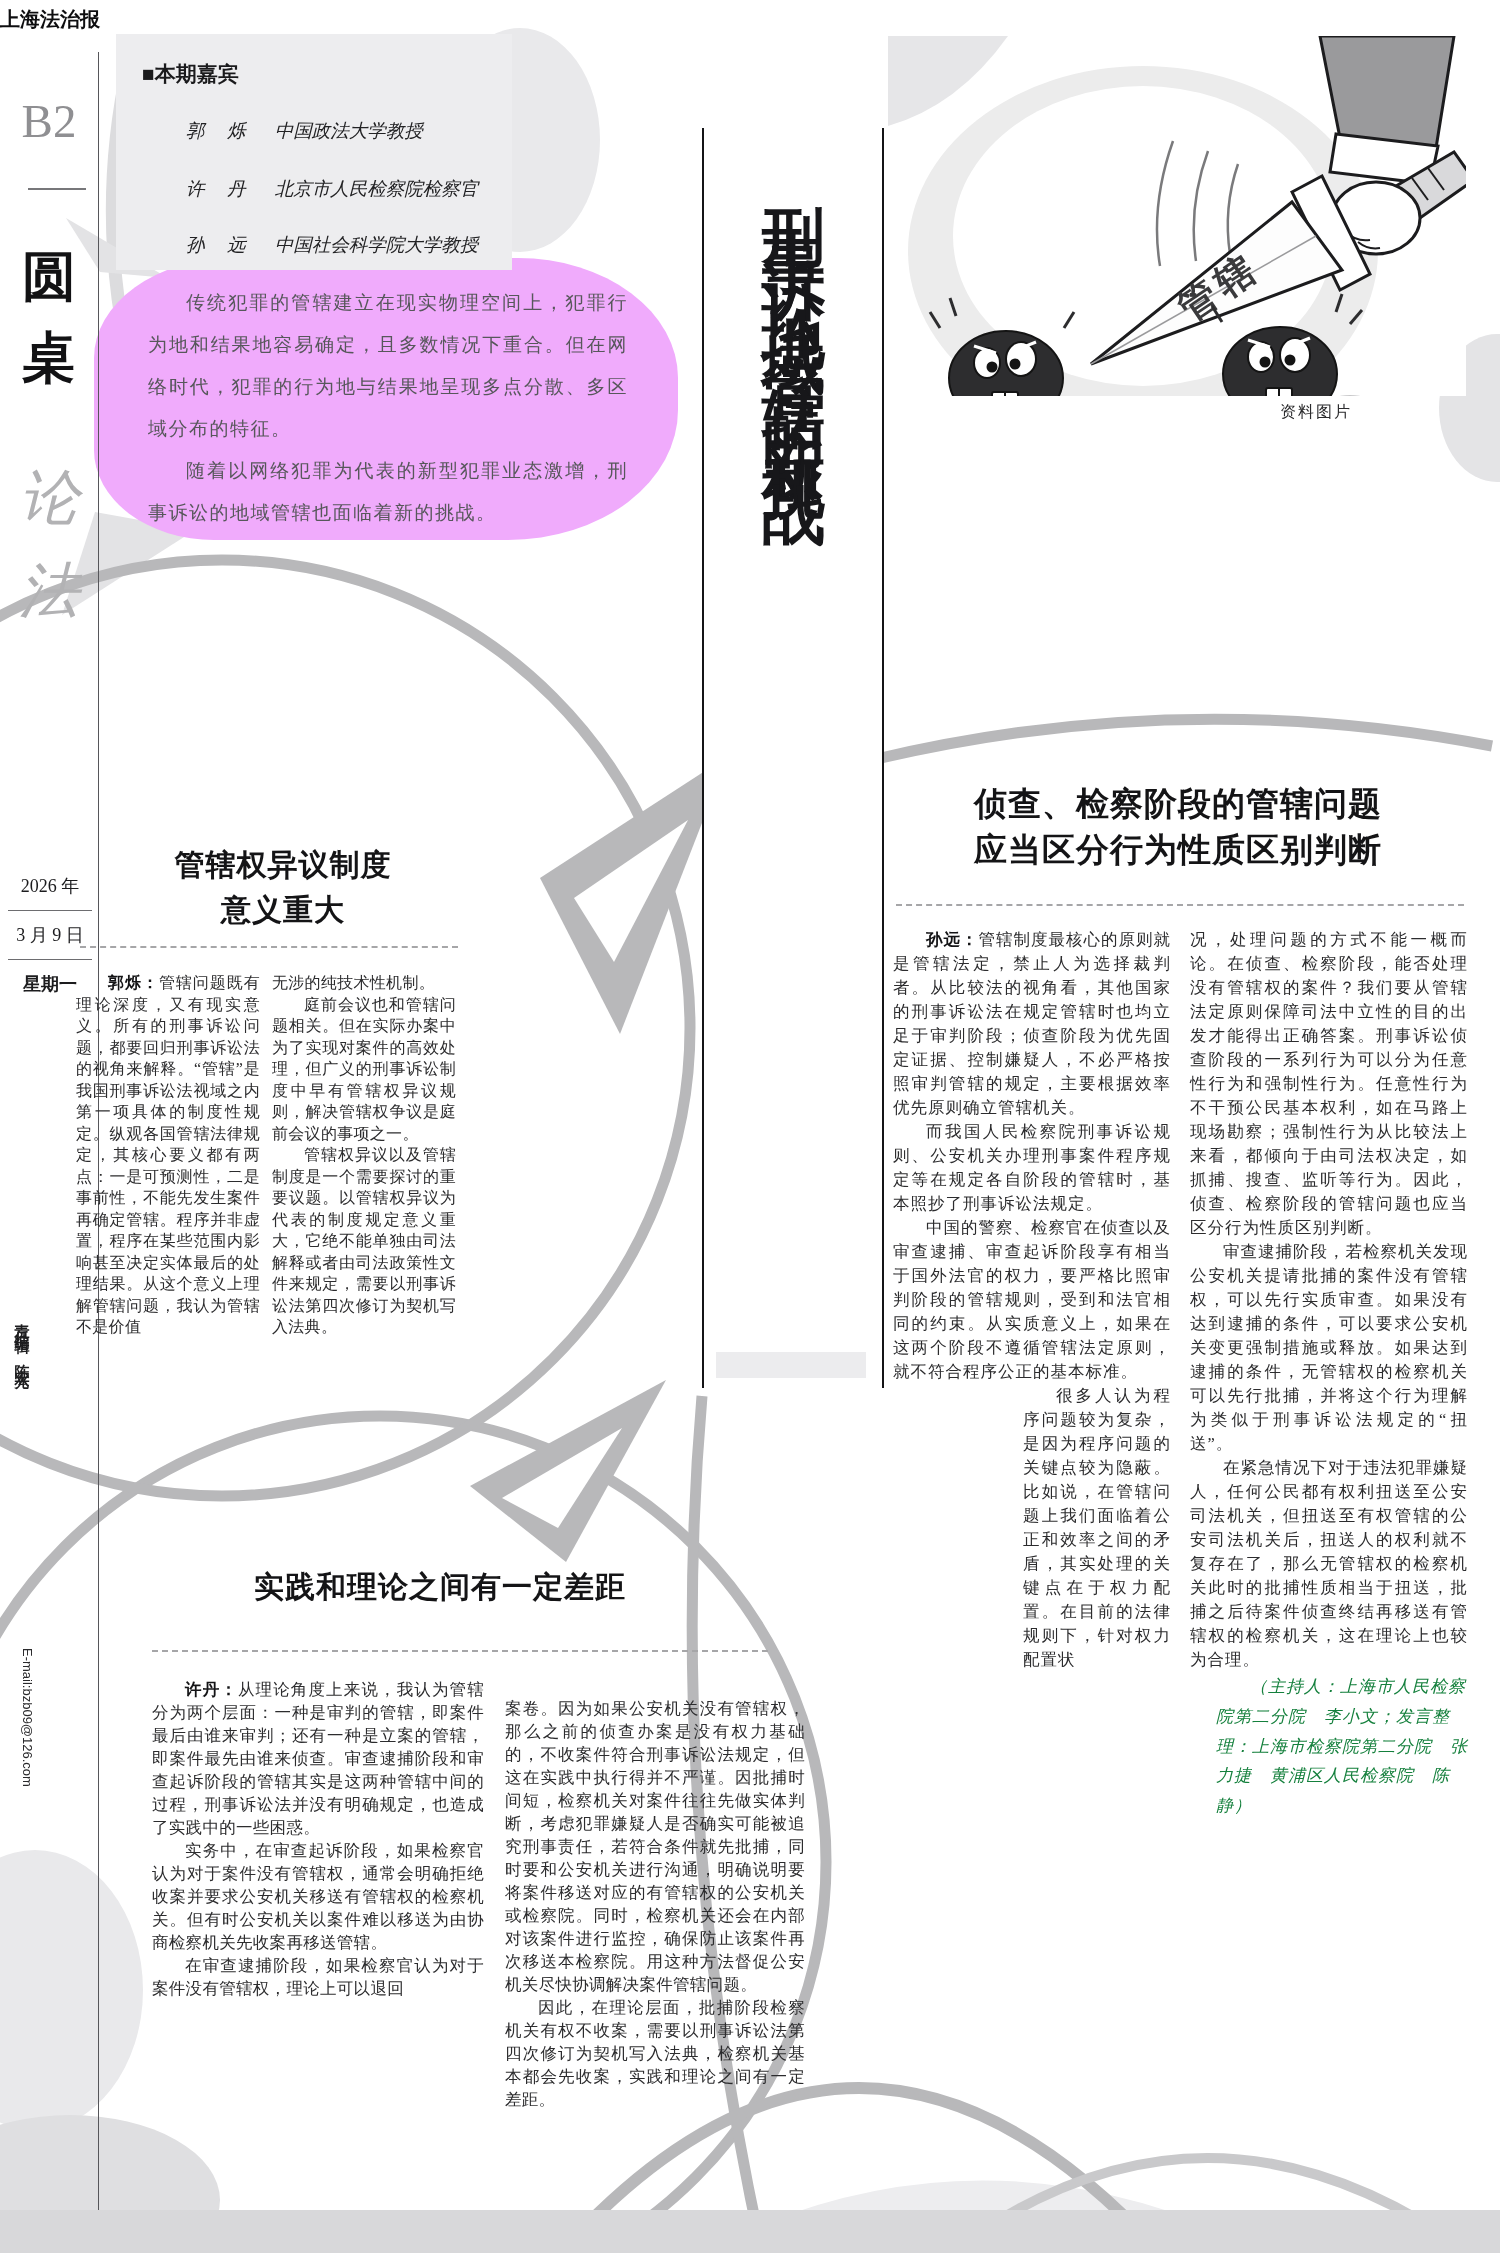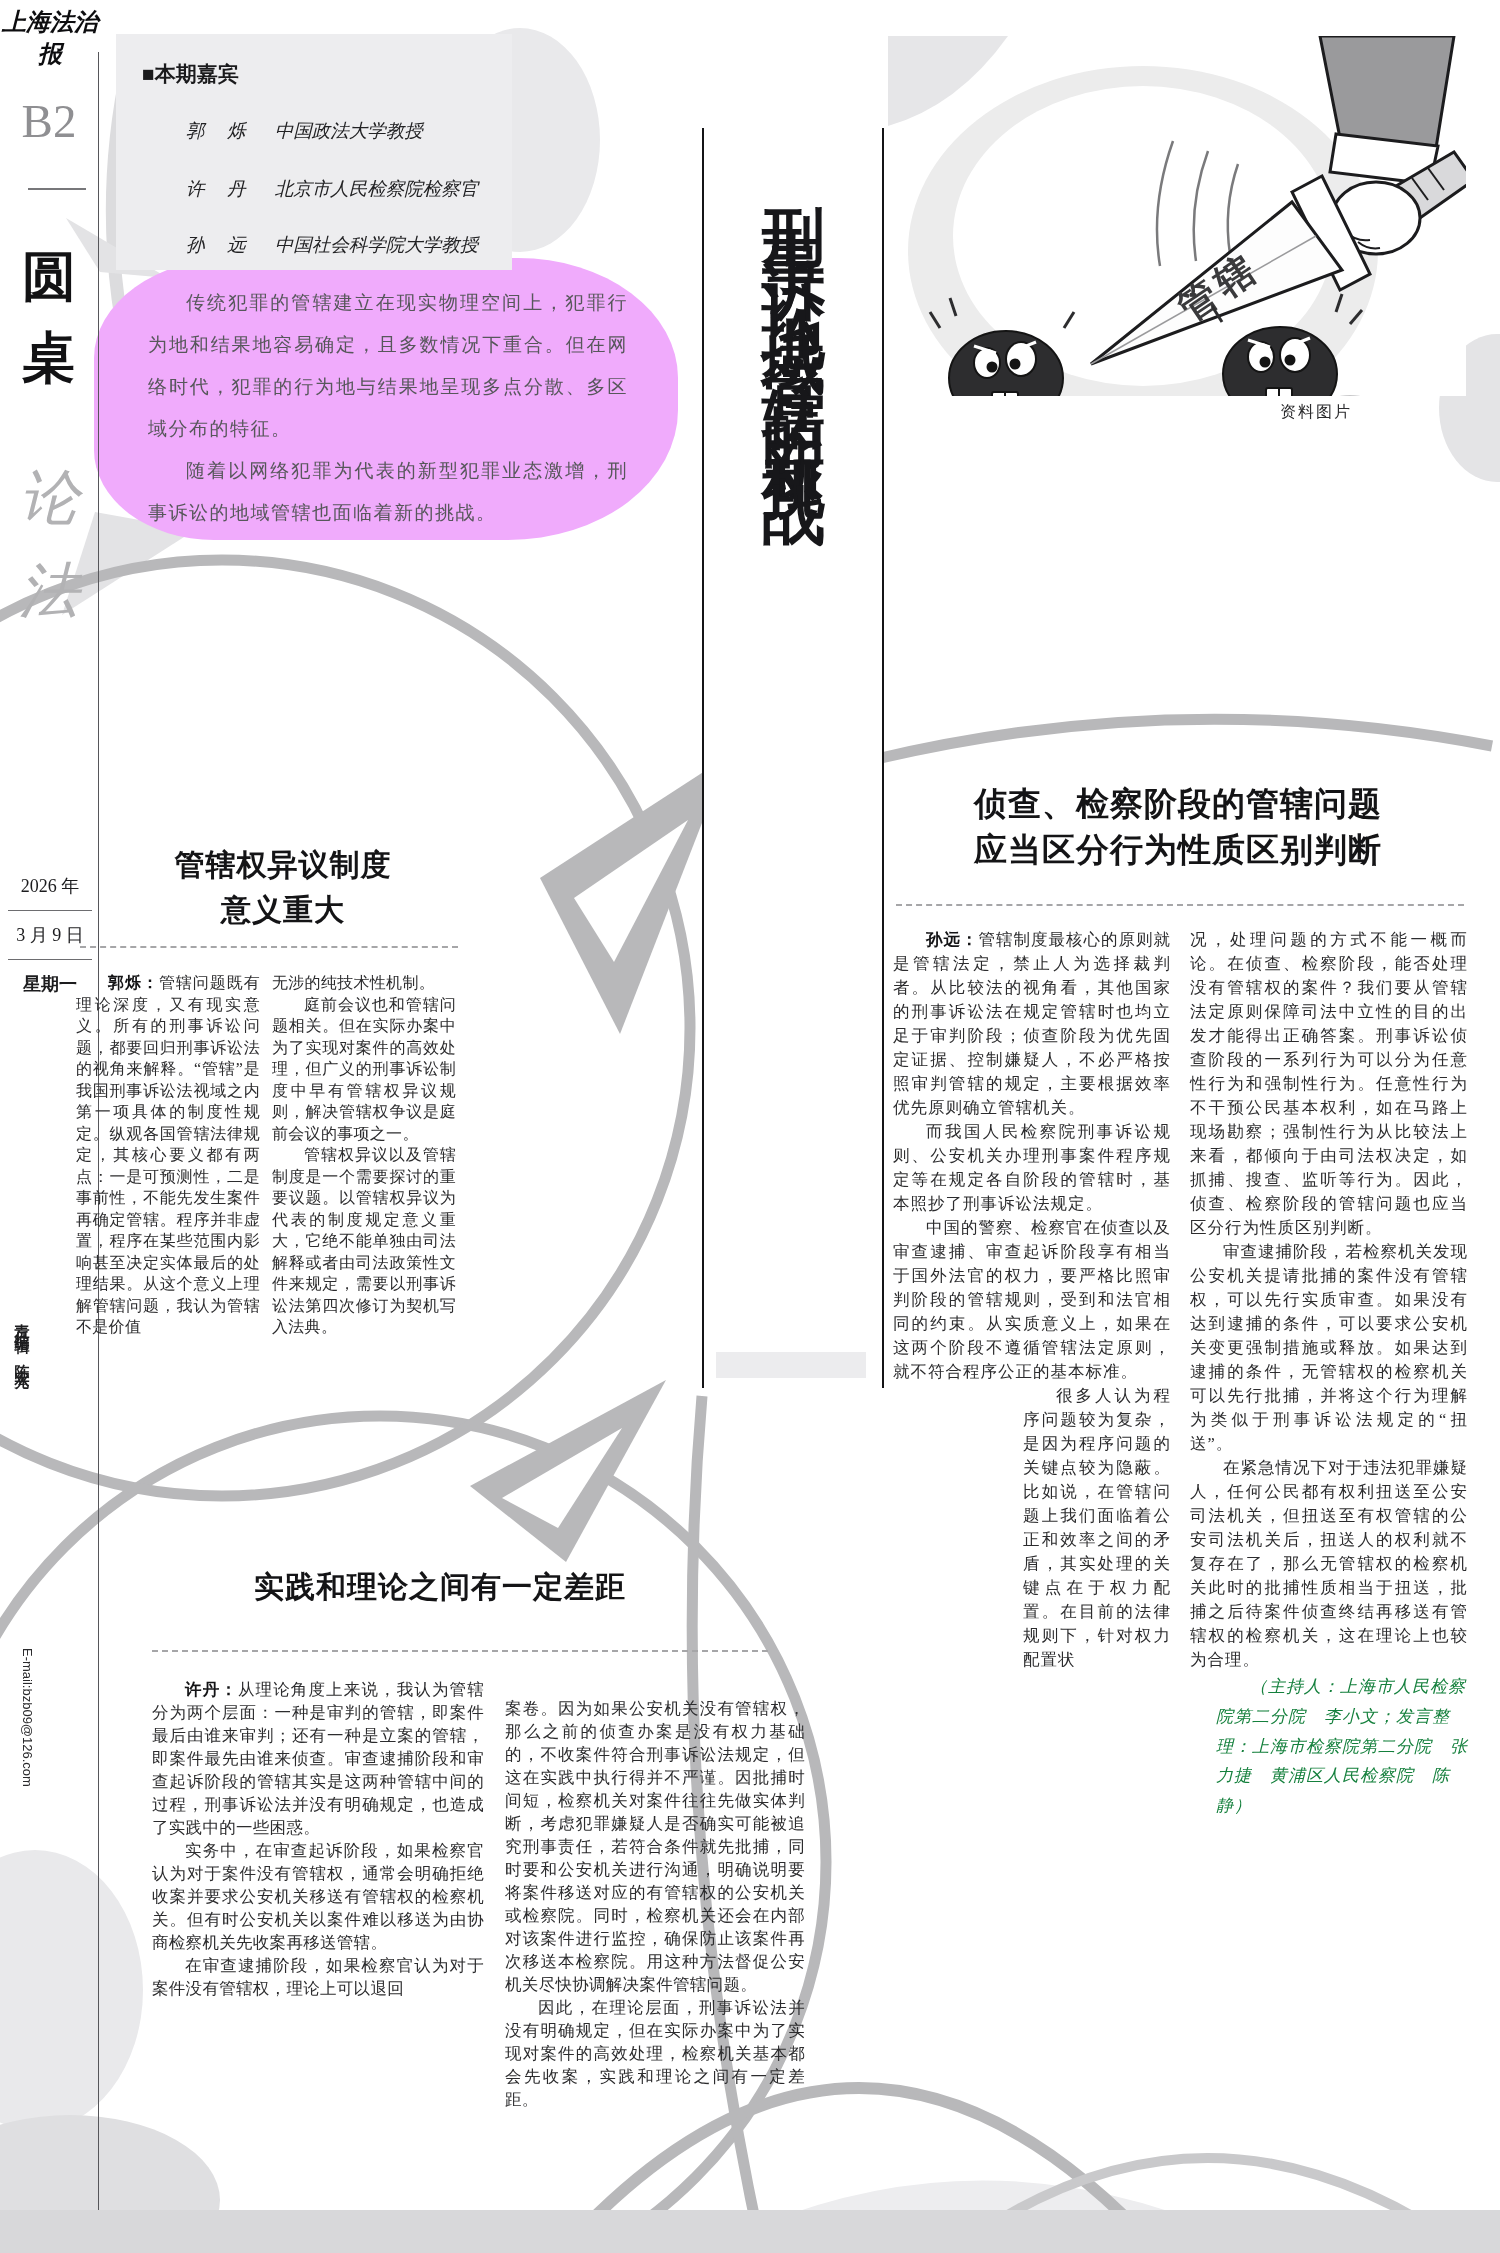--- a/index.html
+++ b/index.html
@@ -2,22 +2,22 @@
 <html><head>
 <meta charset="utf-8">
 <style>
   html,body{margin:0;padding:0;background:#fff;}
   #page{position:relative;width:1500px;height:2253px;background:#ffffff;overflow:hidden;
         font-family:"Liberation Serif","DejaVu Serif",serif;color:#2e2e30;}
   .abs{position:absolute;}
   
   #deco{position:absolute;left:0;top:0;z-index:0;}
   
-  .brand{left:0;top:6px;width:100px;text-align:center;font-size:24px;font-weight:bold;
-         font-style:italic;color:#0d0d0f;z-index:3;letter-spacing:0;}
+  .brand{left:0;top:6px;width:100px;text-align:center;font-size:20px;font-weight:bold;
+         color:#0d0d0f;z-index:3;letter-spacing:0;}
   .pagenum{left:0;top:94px;width:98px;text-align:center;font-size:47px;color:#8f8f92;z-index:3;}
   .pagenum-rule{left:28px;top:188px;width:58px;border-top:2px solid #77777a;z-index:3;}
   .colname-top{left:0;top:236px;width:98px;text-align:center;font-size:54px;font-weight:800;
          color:#121214;line-height:1.5;white-space:pre-line;z-index:3;
          font-family:"DejaVu Sans","Liberation Sans",sans-serif;}
   .colname-bottom{left:0;top:452px;width:98px;text-align:center;font-size:60px;font-style:italic;
          color:#b2b2b4;line-height:1.55;white-space:pre-line;z-index:3;}
   .dateblock{left:4px;top:874px;width:92px;text-align:center;font-size:18px;color:#1c1c1e;z-index:3;}
   .dateblock .drule{border-top:1px solid #6d6d70;margin:12px 4px;}
   .dateblock .wd{font-weight:bold;}
@@ -226,21 +226,21 @@
 
   <div class="abs headline s2-headline">实践和理论之间有一定差距</div>
   <div class="abs dashrule s2-dash"></div>
   <div class="abs bodycol s2-col1">
     <p><b class="speaker">许丹：</b><span>从理论角度上来说，我认为管辖分为两个层面：一种是审判的管辖，即案件最后由谁来审判；还有一种是立案的管辖，即案件最先由谁来侦查。审查逮捕阶段和审查起诉阶段的管辖其实是这两种管辖中间的过程，刑事诉讼法并没有明确规定，也造成了实践中的一些困惑。</span></p>
     <p>实务中，在审查起诉阶段，如果检察官认为对于案件没有管辖权，通常会明确拒绝收案并要求公安机关移送有管辖权的检察机关。但有时公安机关以案件难以移送为由协商检察机关先收案再移送管辖。</p>
     <p>在审查逮捕阶段，如果检察官认为对于案件没有管辖权，理论上可以退回</p>
   </div>
   <div class="abs bodycol s2-col2">
     <p class="noindent">案卷。因为如果公安机关没有管辖权，那么之前的侦查办案是没有权力基础的，不收案件符合刑事诉讼法规定，但这在实践中执行得并不严谨。因批捕时间短，检察机关对案件往往先做实体判断，考虑犯罪嫌疑人是否确实可能被追究刑事责任，若符合条件就先批捕，同时要和公安机关进行沟通，明确说明要将案件移送对应的有管辖权的公安机关或检察院。同时，检察机关还会在内部对该案件进行监控，确保防止该案件再次移送本检察院。用这种方法督促公安机关尽快协调解决案件管辖问题。</p>
-    <p>因此，在理论层面，刑事诉讼法并没有明确规定，但在实际办案中为了实现对案件的高效处理，检察机关基本都会先收案，实践和理论之间有一定差距。</p>
+    <p>因此，在理论层面，批捕阶段检察机关有权不收案，需要以刑事诉讼法第四次修订为契机写入法典，检察机关基本都会先收案，实践和理论之间有一定差距。</p>
   </div>
 
   <div class="abs headline s3-headline">
     <div>侦查、检察阶段的管辖问题</div>
     <div>应当区分行为性质区别判断</div>
   </div>
   <div class="abs dashrule s3-dash"></div>
   <div class="abs bodycol s3-col1">
     <p><b class="speaker">孙远：</b><span>管辖制度最核心的原则就是管辖法定，禁止人为选择裁判者。从比较法的视角看，其他国家的刑事诉讼法在规定管辖时也均立足于审判阶段；侦查阶段为优先固定证据、控制嫌疑人，不必严格按照审判管辖的规定，主要根据效率优先原则确立管辖机关。</span></p>
     <p>而我国人民检察院刑事诉讼规则、公安机关办理刑事案件程序规定等在规定各自阶段的管辖时，基本照抄了刑事诉讼法规定。</p>

